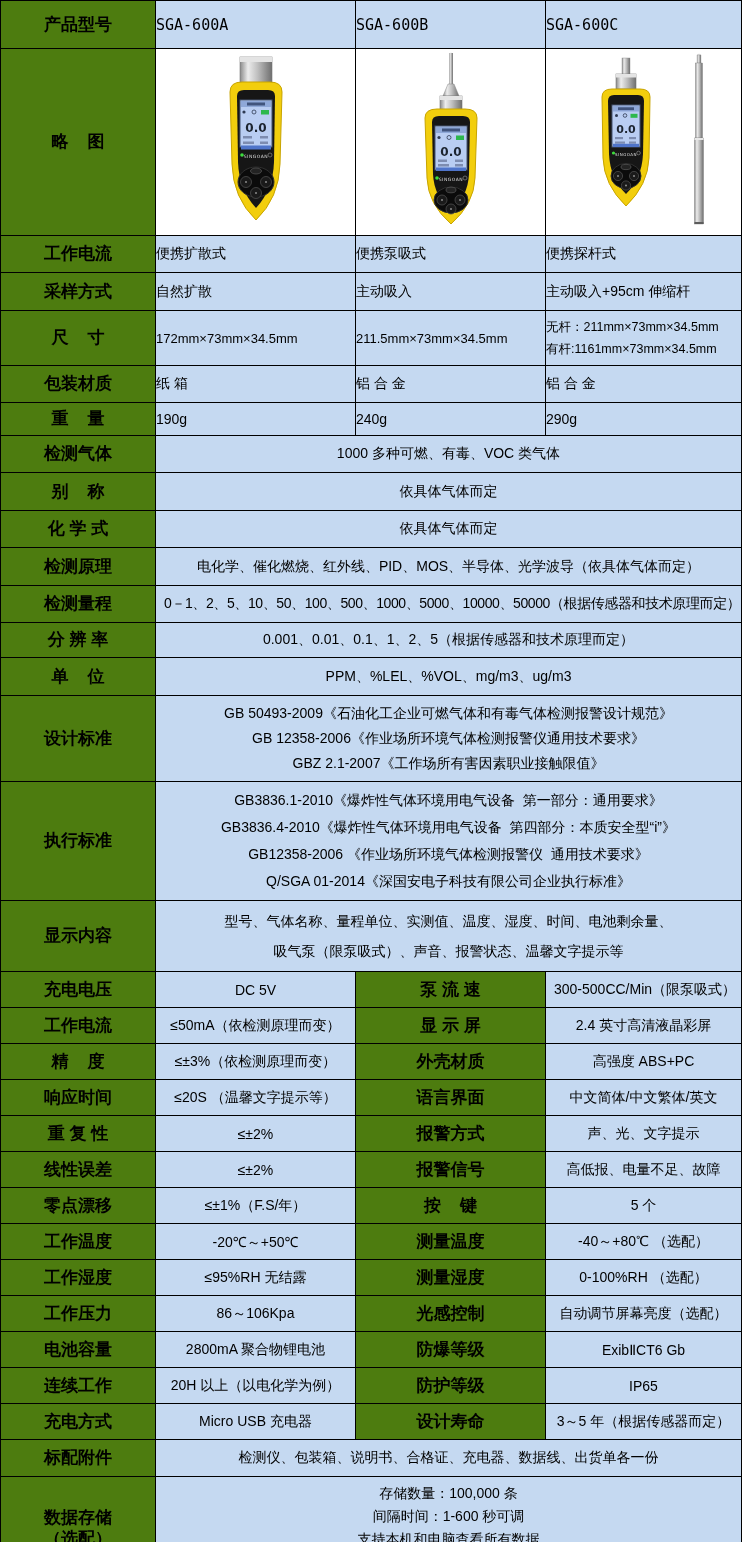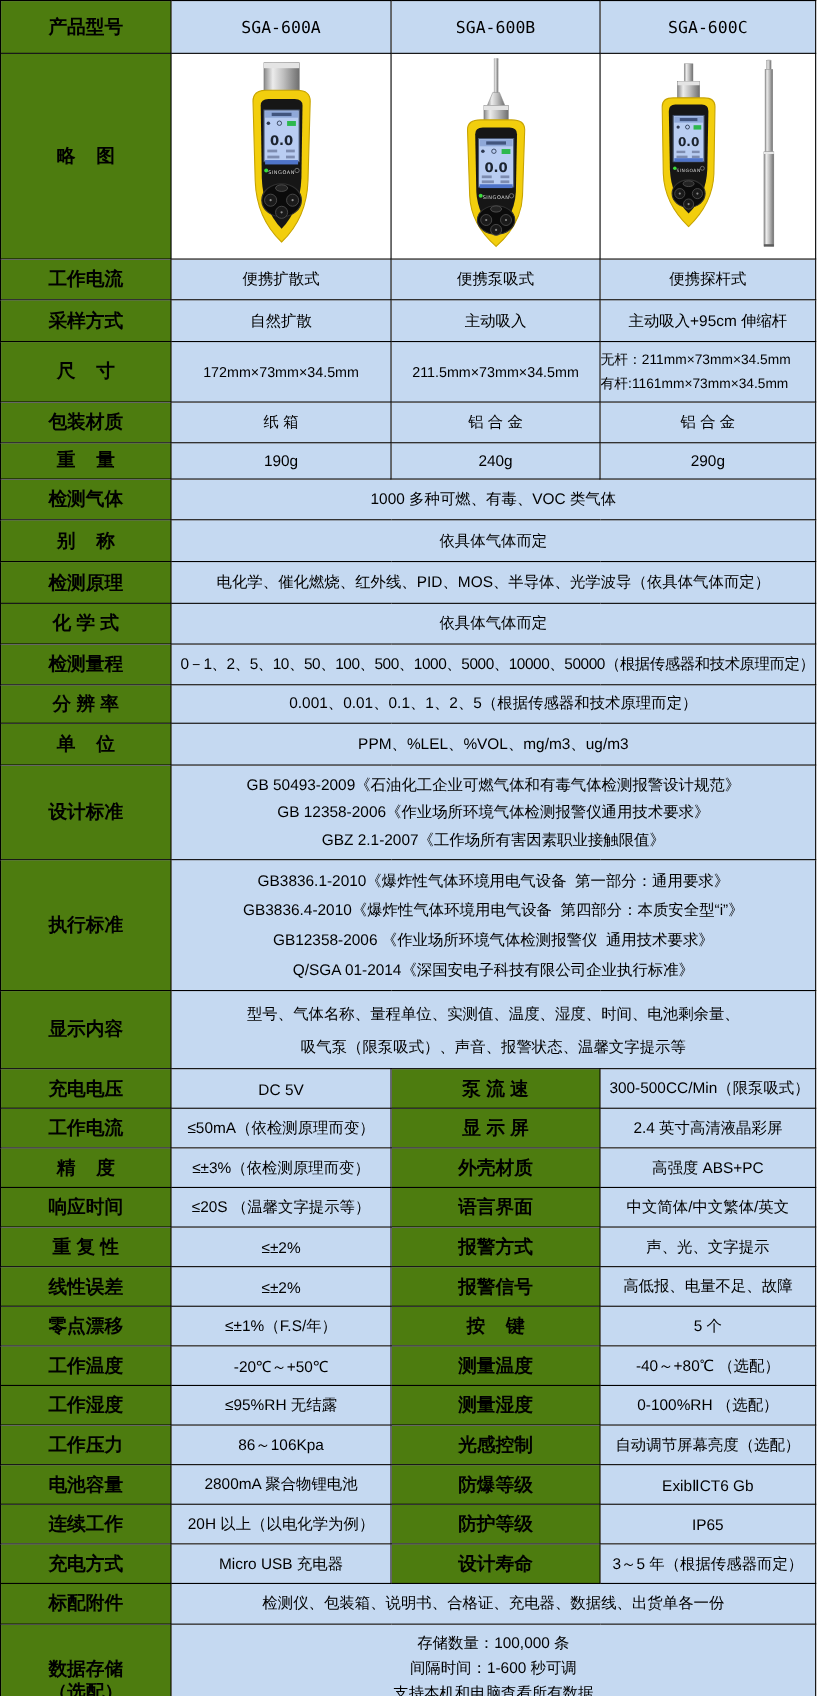--- a/index.html
+++ b/index.html
@@ -1,21 +1,21 @@
 <!DOCTYPE html>
 <html><head>
 <meta charset="utf-8">
 <style>
   html,body{margin:0;padding:0;background:#fff;}
   body{font-family:"Liberation Sans",sans-serif;color:#000;}
   table.spec{border-collapse:collapse;table-layout:fixed;width:741px;margin:0;}
   table.spec td{border:1px solid #000;vertical-align:middle;overflow:hidden;padding:0;}
   td.lb{background:#4d7c0f;font-weight:bold;font-size:17px;text-align:center;white-space:pre-wrap;line-height:1.25;padding:0 2px;}
   td.v{background:#c5d9f1;font-size:14px;}
-  td.v.c{text-align:center;margin-left:12px;}
+  td.v.c{text-align:left;margin-left:12px;}
   td.v.l{text-align:center;padding:0 8px;white-space:nowrap;}
   td.v.pre{white-space:pre-wrap;padding:5px 6px;line-height:25px;text-align:center;}
   td.w{background:#ffffff;text-align:center;vertical-align:middle;padding:2px 0;}
   td.mono{font-family:"DejaVu Sans Mono","Liberation Sans",monospace;font-size:15px;}
   td.tight{letter-spacing:-0.4px;}
   td.sz{font-size:12.5px;white-space:pre-wrap;text-align:left;padding:0 4px;line-height:22px;}
   .lh27{line-height:27px !important;}
   .lh30{line-height:30px !important;}
   .lh23{line-height:23px !important;}
   svg{display:block;margin:0 auto;}
@@ -215,27 +215,27 @@
   </tr>
 
   <tr style="height:37px">
     <td class="lb">检测气体</td>
     <td class="v l" colspan="3">1000 多种可燃、有毒、VOC 类气体</td>
   </tr>
   <tr style="height:38px">
     <td class="lb">别    称</td>
     <td class="v l" colspan="3">依具体气体而定</td>
   </tr>
+  <tr style="height:37px">
+    <td class="lb">化 学 式</td>
+    <td class="v l" colspan="3">依具体气体而定</td>
+  </tr>
   <tr style="height:38px">
     <td class="lb">检测原理</td>
     <td class="v l" colspan="3">电化学、催化燃烧、红外线、PID、MOS、半导体、光学波导（依具体气体而定）</td>
-  </tr>
-  <tr style="height:37px">
-    <td class="lb">化 学 式</td>
-    <td class="v l" colspan="3">依具体气体而定</td>
   </tr>
   <tr style="height:37px">
     <td class="lb">检测量程</td>
     <td class="v l tight" colspan="3">0－1、2、5、10、50、100、500、1000、5000、10000、50000（根据传感器和技术原理而定）</td>
   </tr>
   <tr style="height:35px">
     <td class="lb">分 辨 率</td>
     <td class="v l" colspan="3">0.001、0.01、0.1、1、2、5（根据传感器和技术原理而定）</td>
   </tr>
   <tr style="height:38px">

